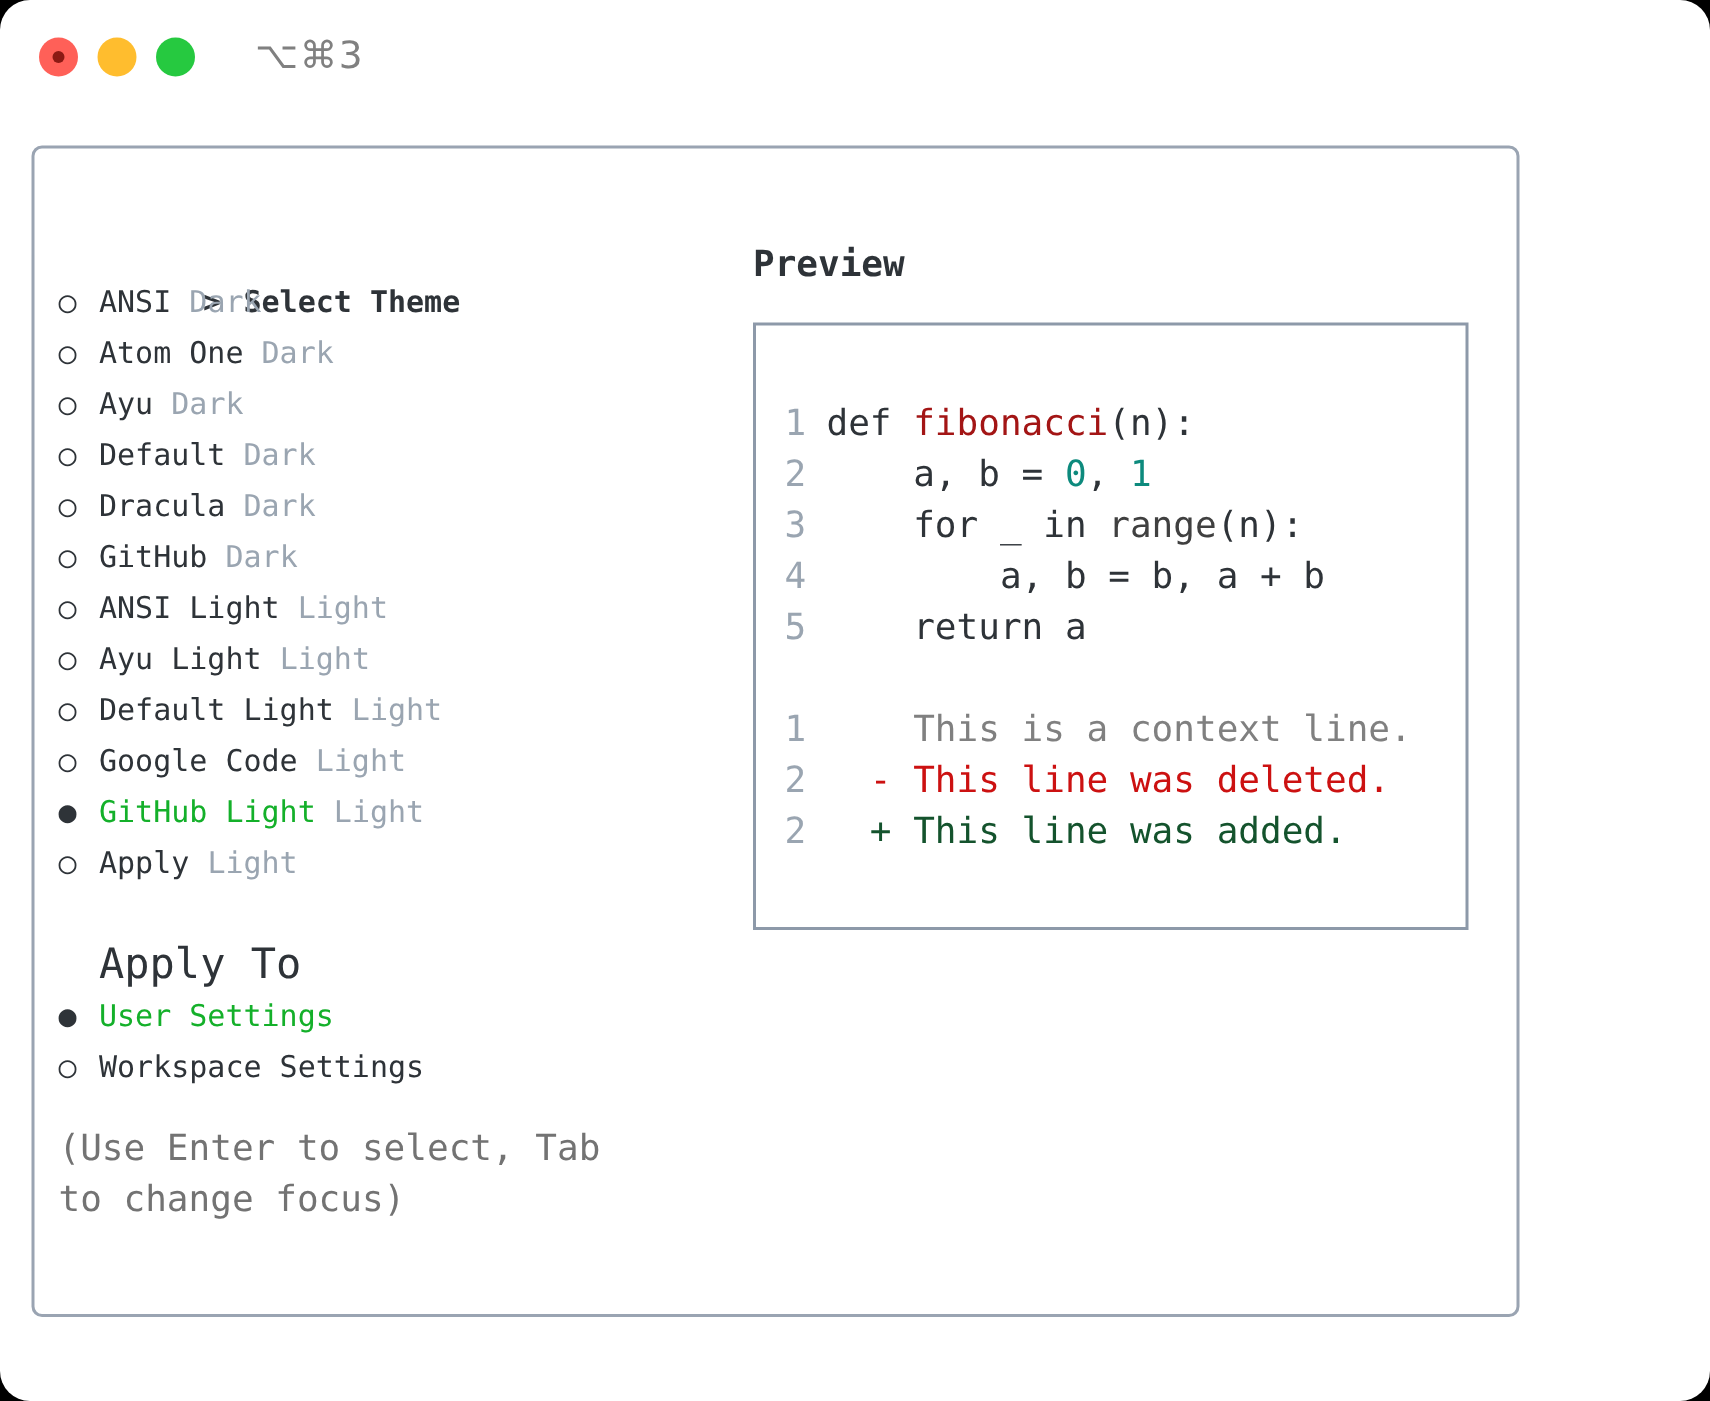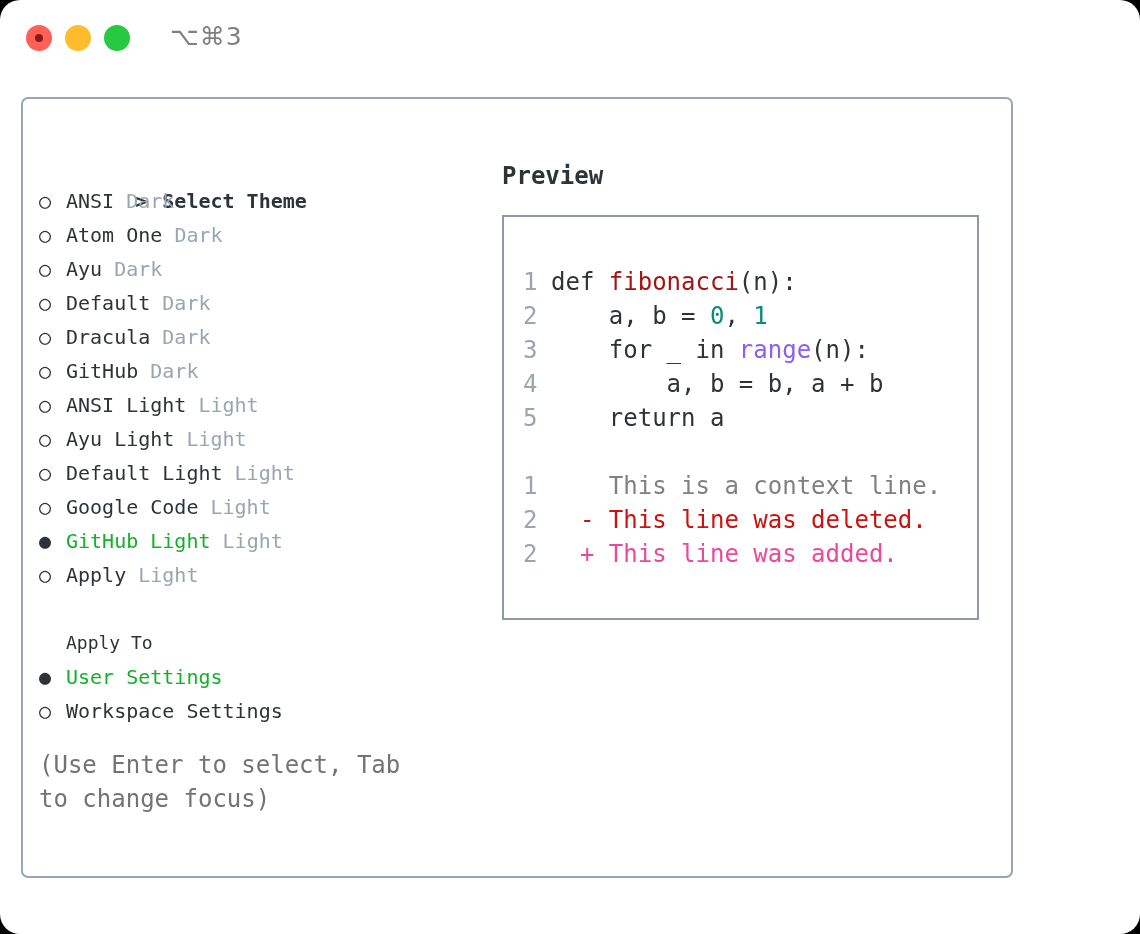--- a/index.html
+++ b/index.html
@@ -117,21 +117,21 @@
   .heading-row .marker { font-weight: bold; }
 
   .tag {
     color: #9aa5b1;
   }
   .sel-label { color: #14b02a; }
   .sel-marker { color: #14b02a; }
 
   .subheading {
     padding-left: 27px;
-    font-size: 18px;
+    font-size: 28px;
     height: 34px;
     line-height: 34px;
     color: #2e3338;
     white-space: pre;
   }
 
   .spacer-row { height: 34px; }
 
   .hint {
     margin-top: 20px;
@@ -169,24 +169,24 @@
     padding-left: 19px;
   }
   .lnum {
     display: inline-block;
     width: 28px;
     color: #9aa5b1;
   }
   .kw      { color: #2e3338; }
   .fn      { color: #a31515; }
   .num     { color: #0d8a7d; }
-  .builtin { color: #8b5cf6; }
+  .builtin { color: #404040; }
   .ctx     { color: #808080; }
   .del     { color: #cc1111; }
-  .add     { color: #ec4899; }
+  .add     { color: #14532d; }
   .blank-code-line { height: 34px; }
 </style>
 </head>
 <body>
 
 <div class="window">
 
   <div class="titlebar">
     <div class="lights">
       <span class="light light-close"></span>

